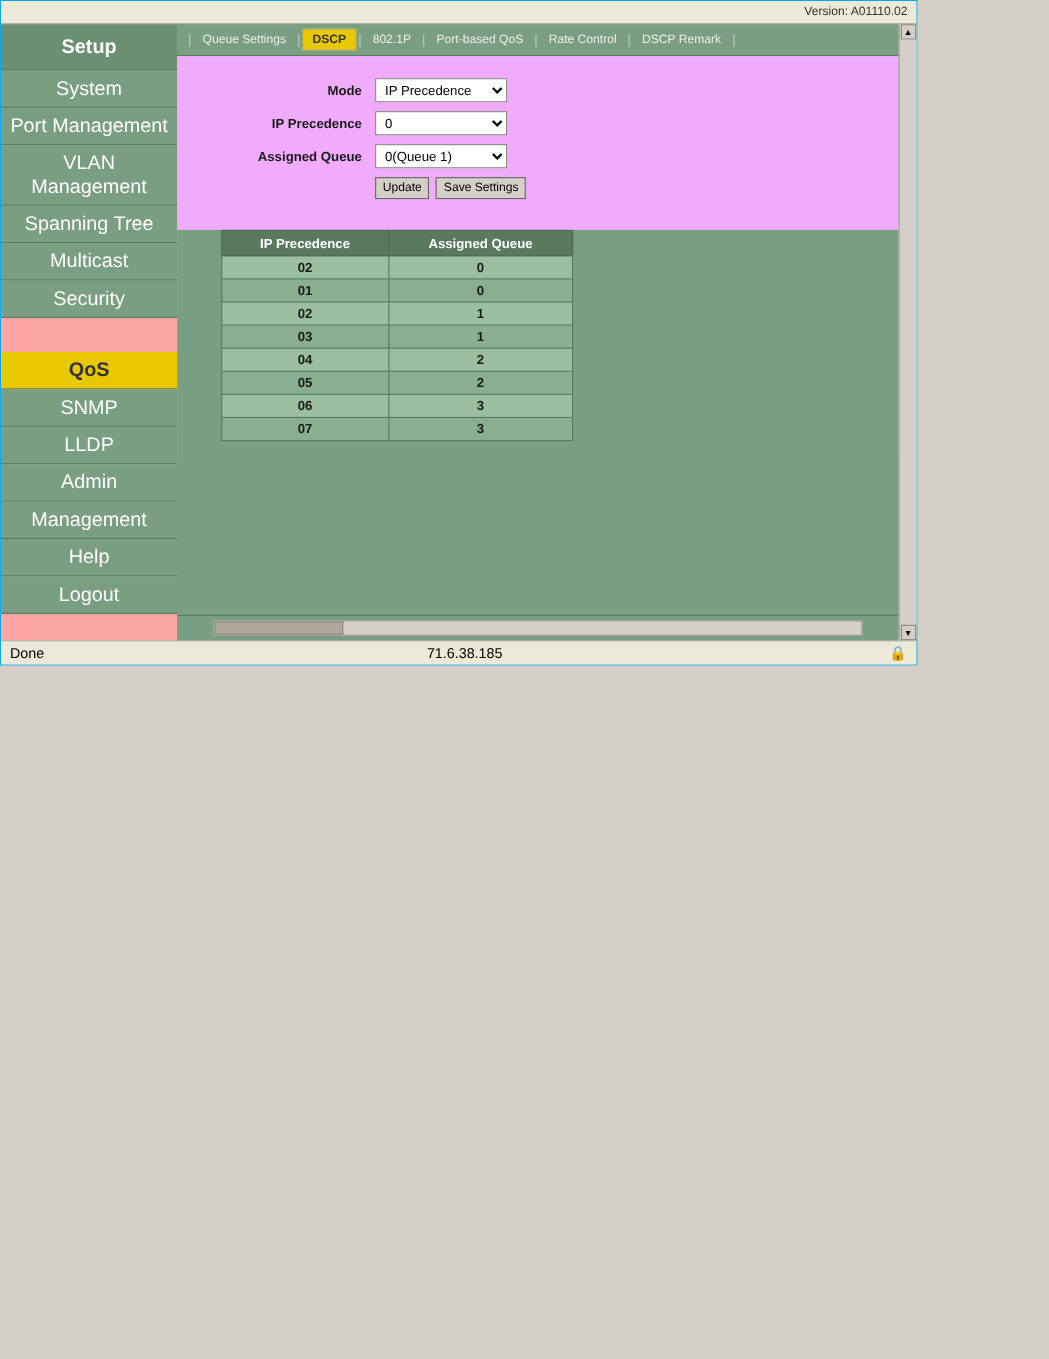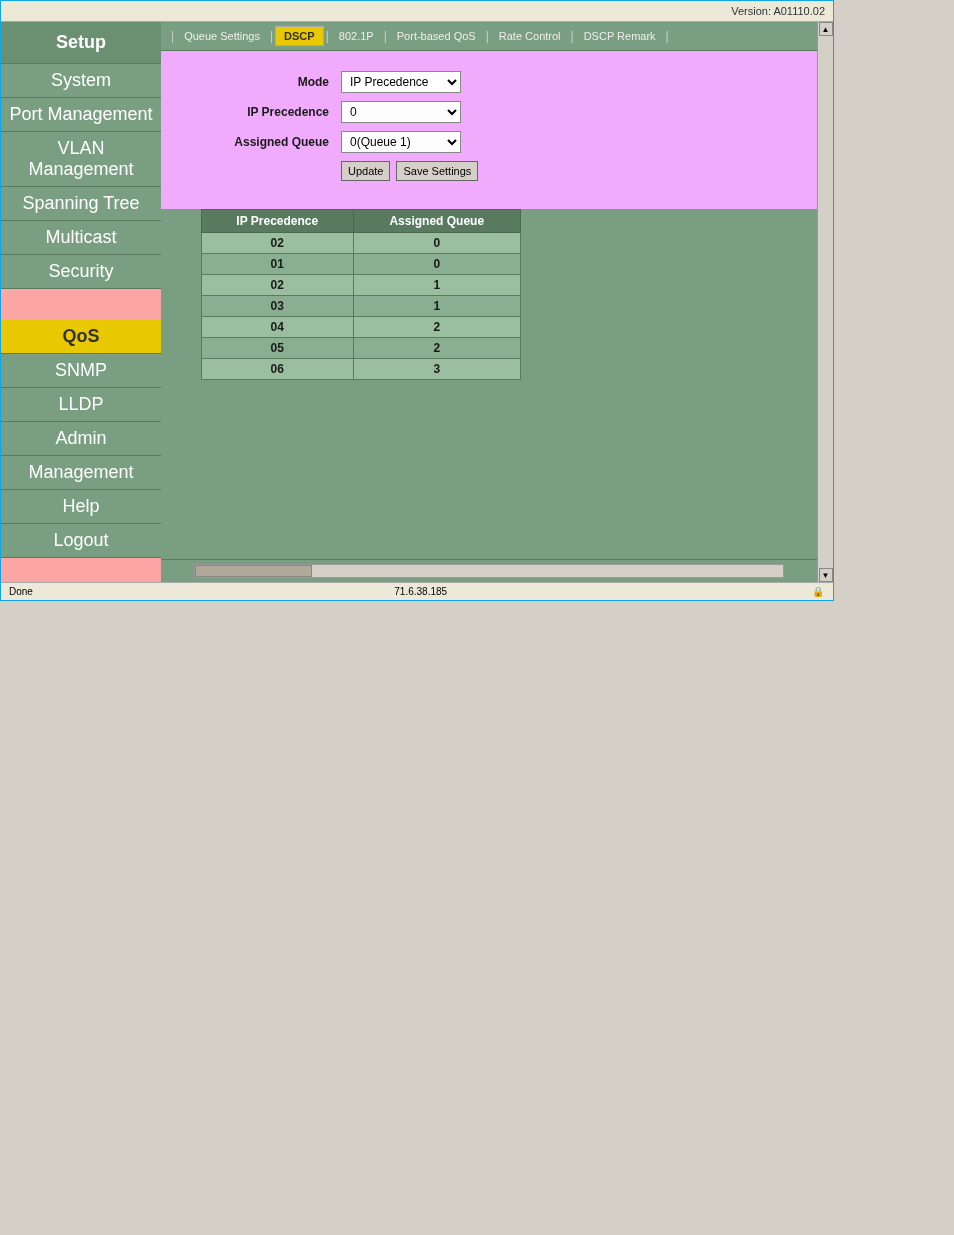--- a/index.html
+++ b/index.html
@@ -186,21 +186,21 @@
       font-weight: bold;
     }
 
     
     .status-bar {
       background: #ece9d8;
       display: flex;
       justify-content: space-between;
       align-items: center;
       padding: 3px 8px;
-      font-size: 10px;
+      font-size: 13px;
       border-top: 1px solid #aaa;
     }
 
     .scrollbar-area {
       background: #7a9e81;
       display: flex;
       justify-content: center;
       align-items: center;
       padding: 4px 0;
       border-top: 1px solid #5a7a60;
@@ -364,20 +364,24 @@
                 <td>2</td>
               </tr>
               <tr>
                 <td>05</td>
                 <td>2</td>
               </tr>
               <tr>
                 <td>06</td>
                 <td>3</td>
               </tr>
+              <tr>
+                <td>07</td>
+                <td>3</td>
+              </tr>
             </tbody>
         </table>
       </div>
 
       <div style="flex:1; background:#7a9e81;"></div>
 
       <div class="scrollbar-area">
         <div class="h-scrollbar">
           <div class="h-scrollbar-thumb"></div>
         </div>

